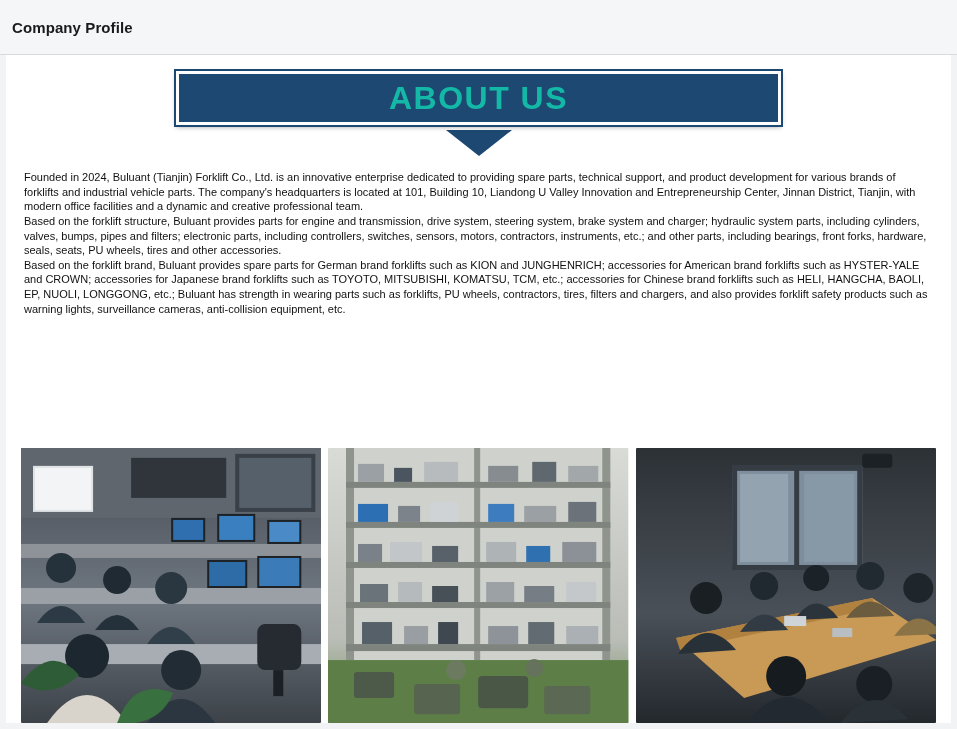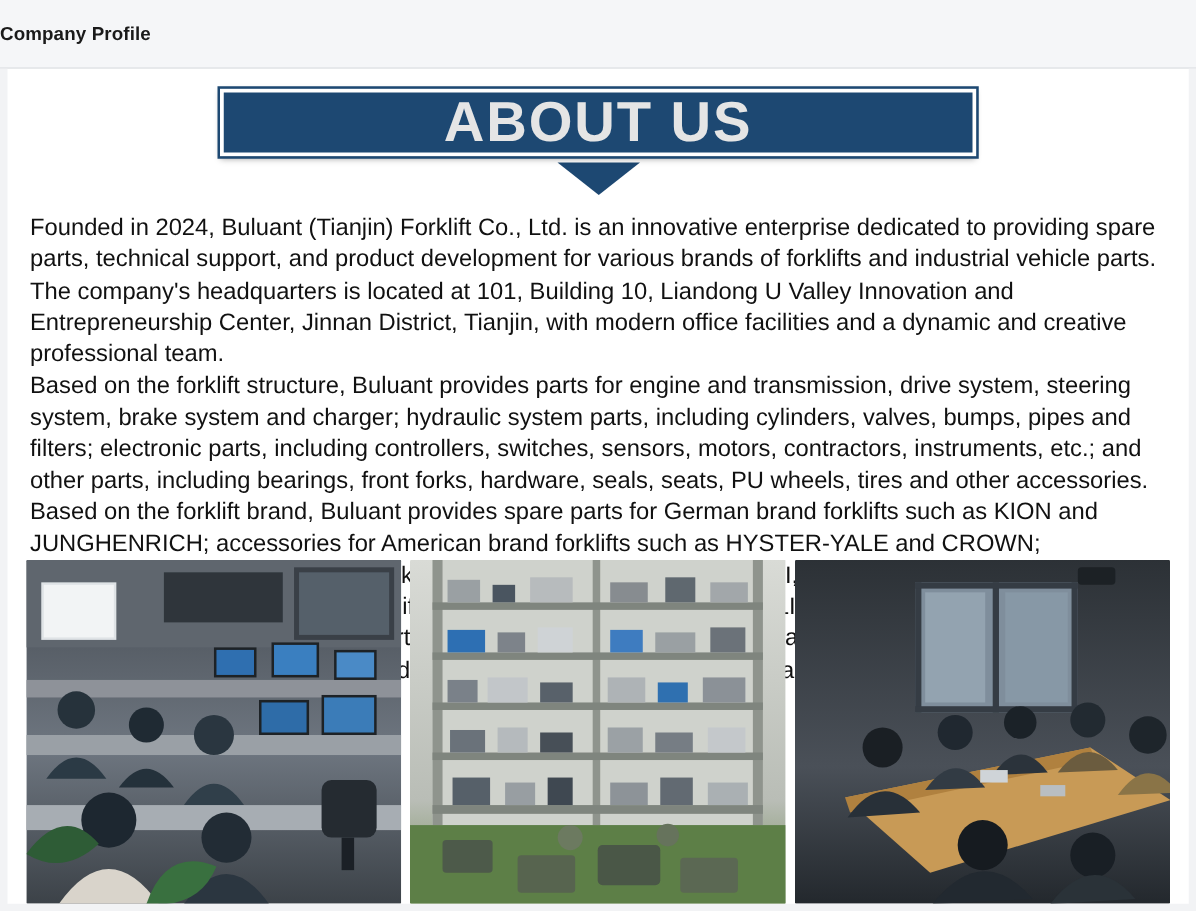--- a/index.html
+++ b/index.html
@@ -20,21 +20,21 @@
     background: #ffffff;
     box-sizing: border-box;
   }
   
   .header {
     height: 55px;
     background: #f5f6f8;
     border-bottom: 1px solid #d8dade;
     display: flex;
     align-items: center;
-    padding-left: 0;
+    padding-left: 12px;
     box-sizing: border-box;
   }
   .header-title {
     font-size: 15px;
     font-weight: bold;
     color: #1a1a1a;
     letter-spacing: 0.1px;
   }
   
   .content {
@@ -68,42 +68,42 @@
     background: #1d4872;
     border: 3px solid #ffffff;
     outline: 2px solid #1d4872;
     box-shadow: 0 2px 5px rgba(0,0,0,0.35);
     display: flex;
     align-items: center;
     justify-content: center;
     box-sizing: border-box;
   }
   .banner-text {
-    color: #e5e5e5;
-    font-size: 45px;
+    color: #14b8a6;
+    font-size: 32px;
     font-weight: bold;
     letter-spacing: 1.5px;
   }
   .chev-wrap {
     width: 100%;
     display: flex;
     justify-content: center;
     margin-top: 5px;
   }
   .chevron {
     width: 0;
     height: 0;
     border-left: 33px solid transparent;
     border-right: 33px solid transparent;
     border-top: 26px solid #1d4872;
   }
   
   .body-text {
     margin: 14px 18px 0 18px;
-    font-size: 19px;
+    font-size: 11px;
     line-height: 1.33;
     color: #111111;
     text-align: left;
   }
   .body-text p {
     margin: 0 0 0 0;
   }
   
   .photos {
     position: absolute;

